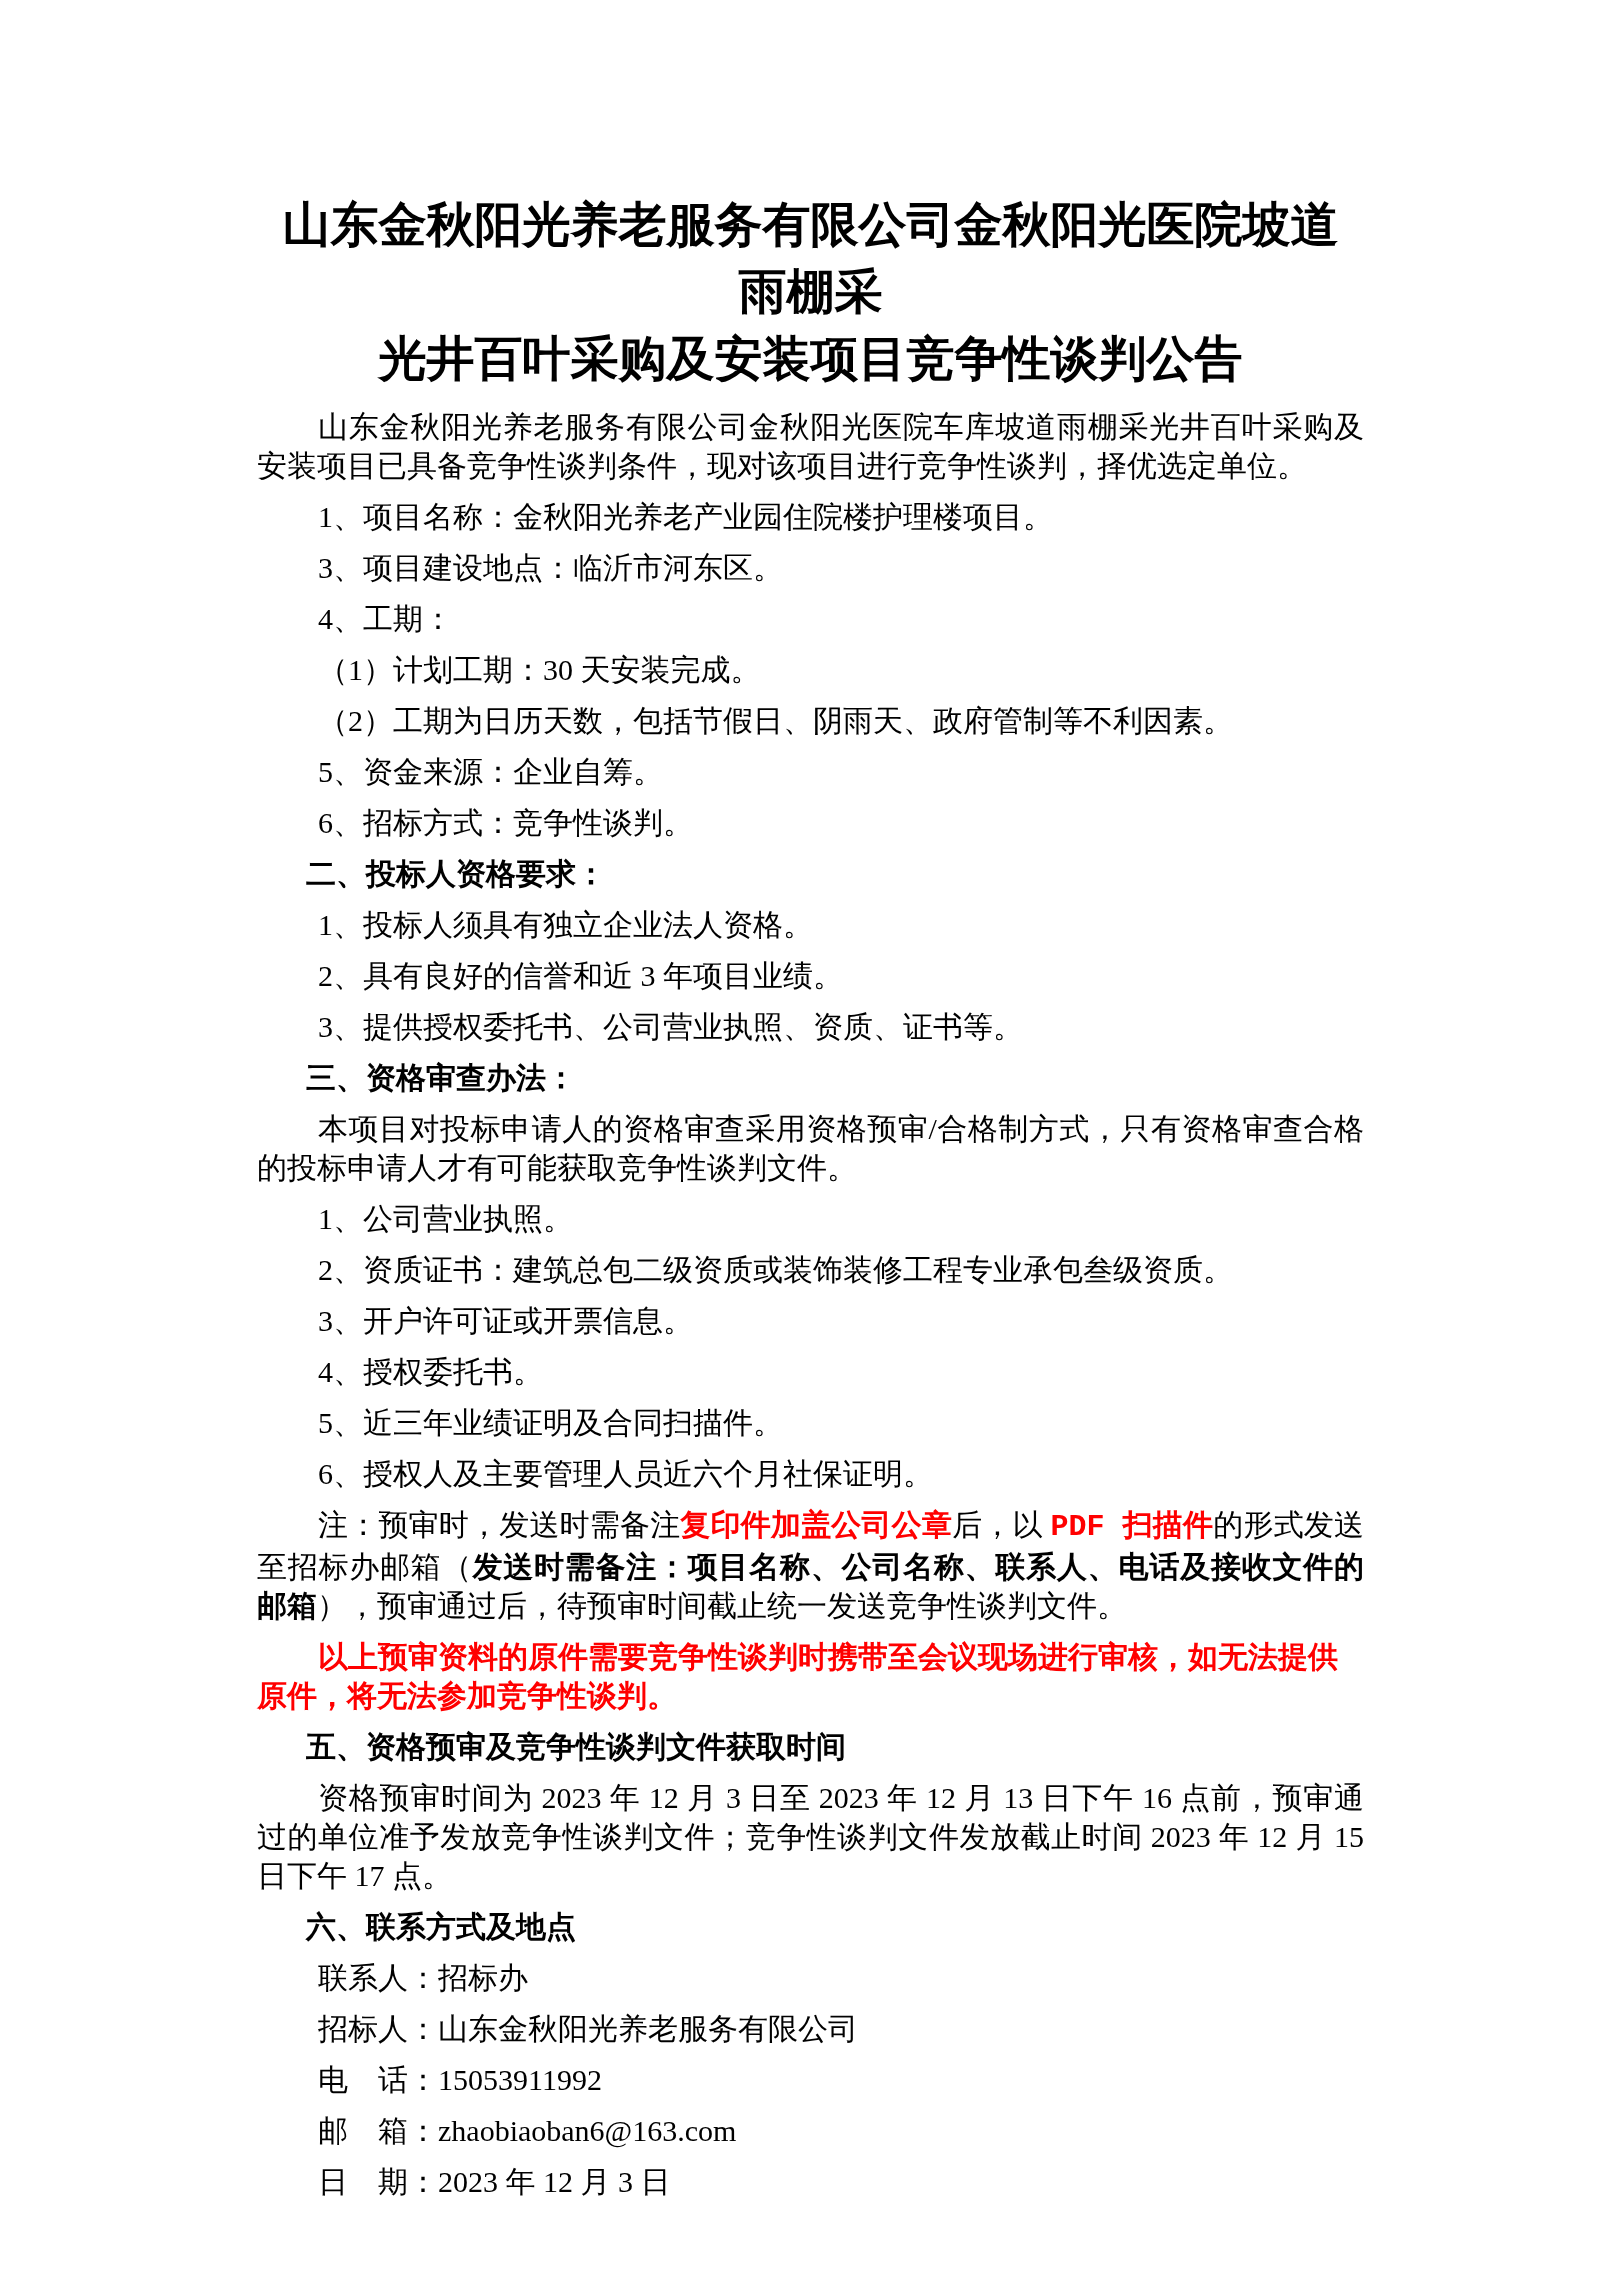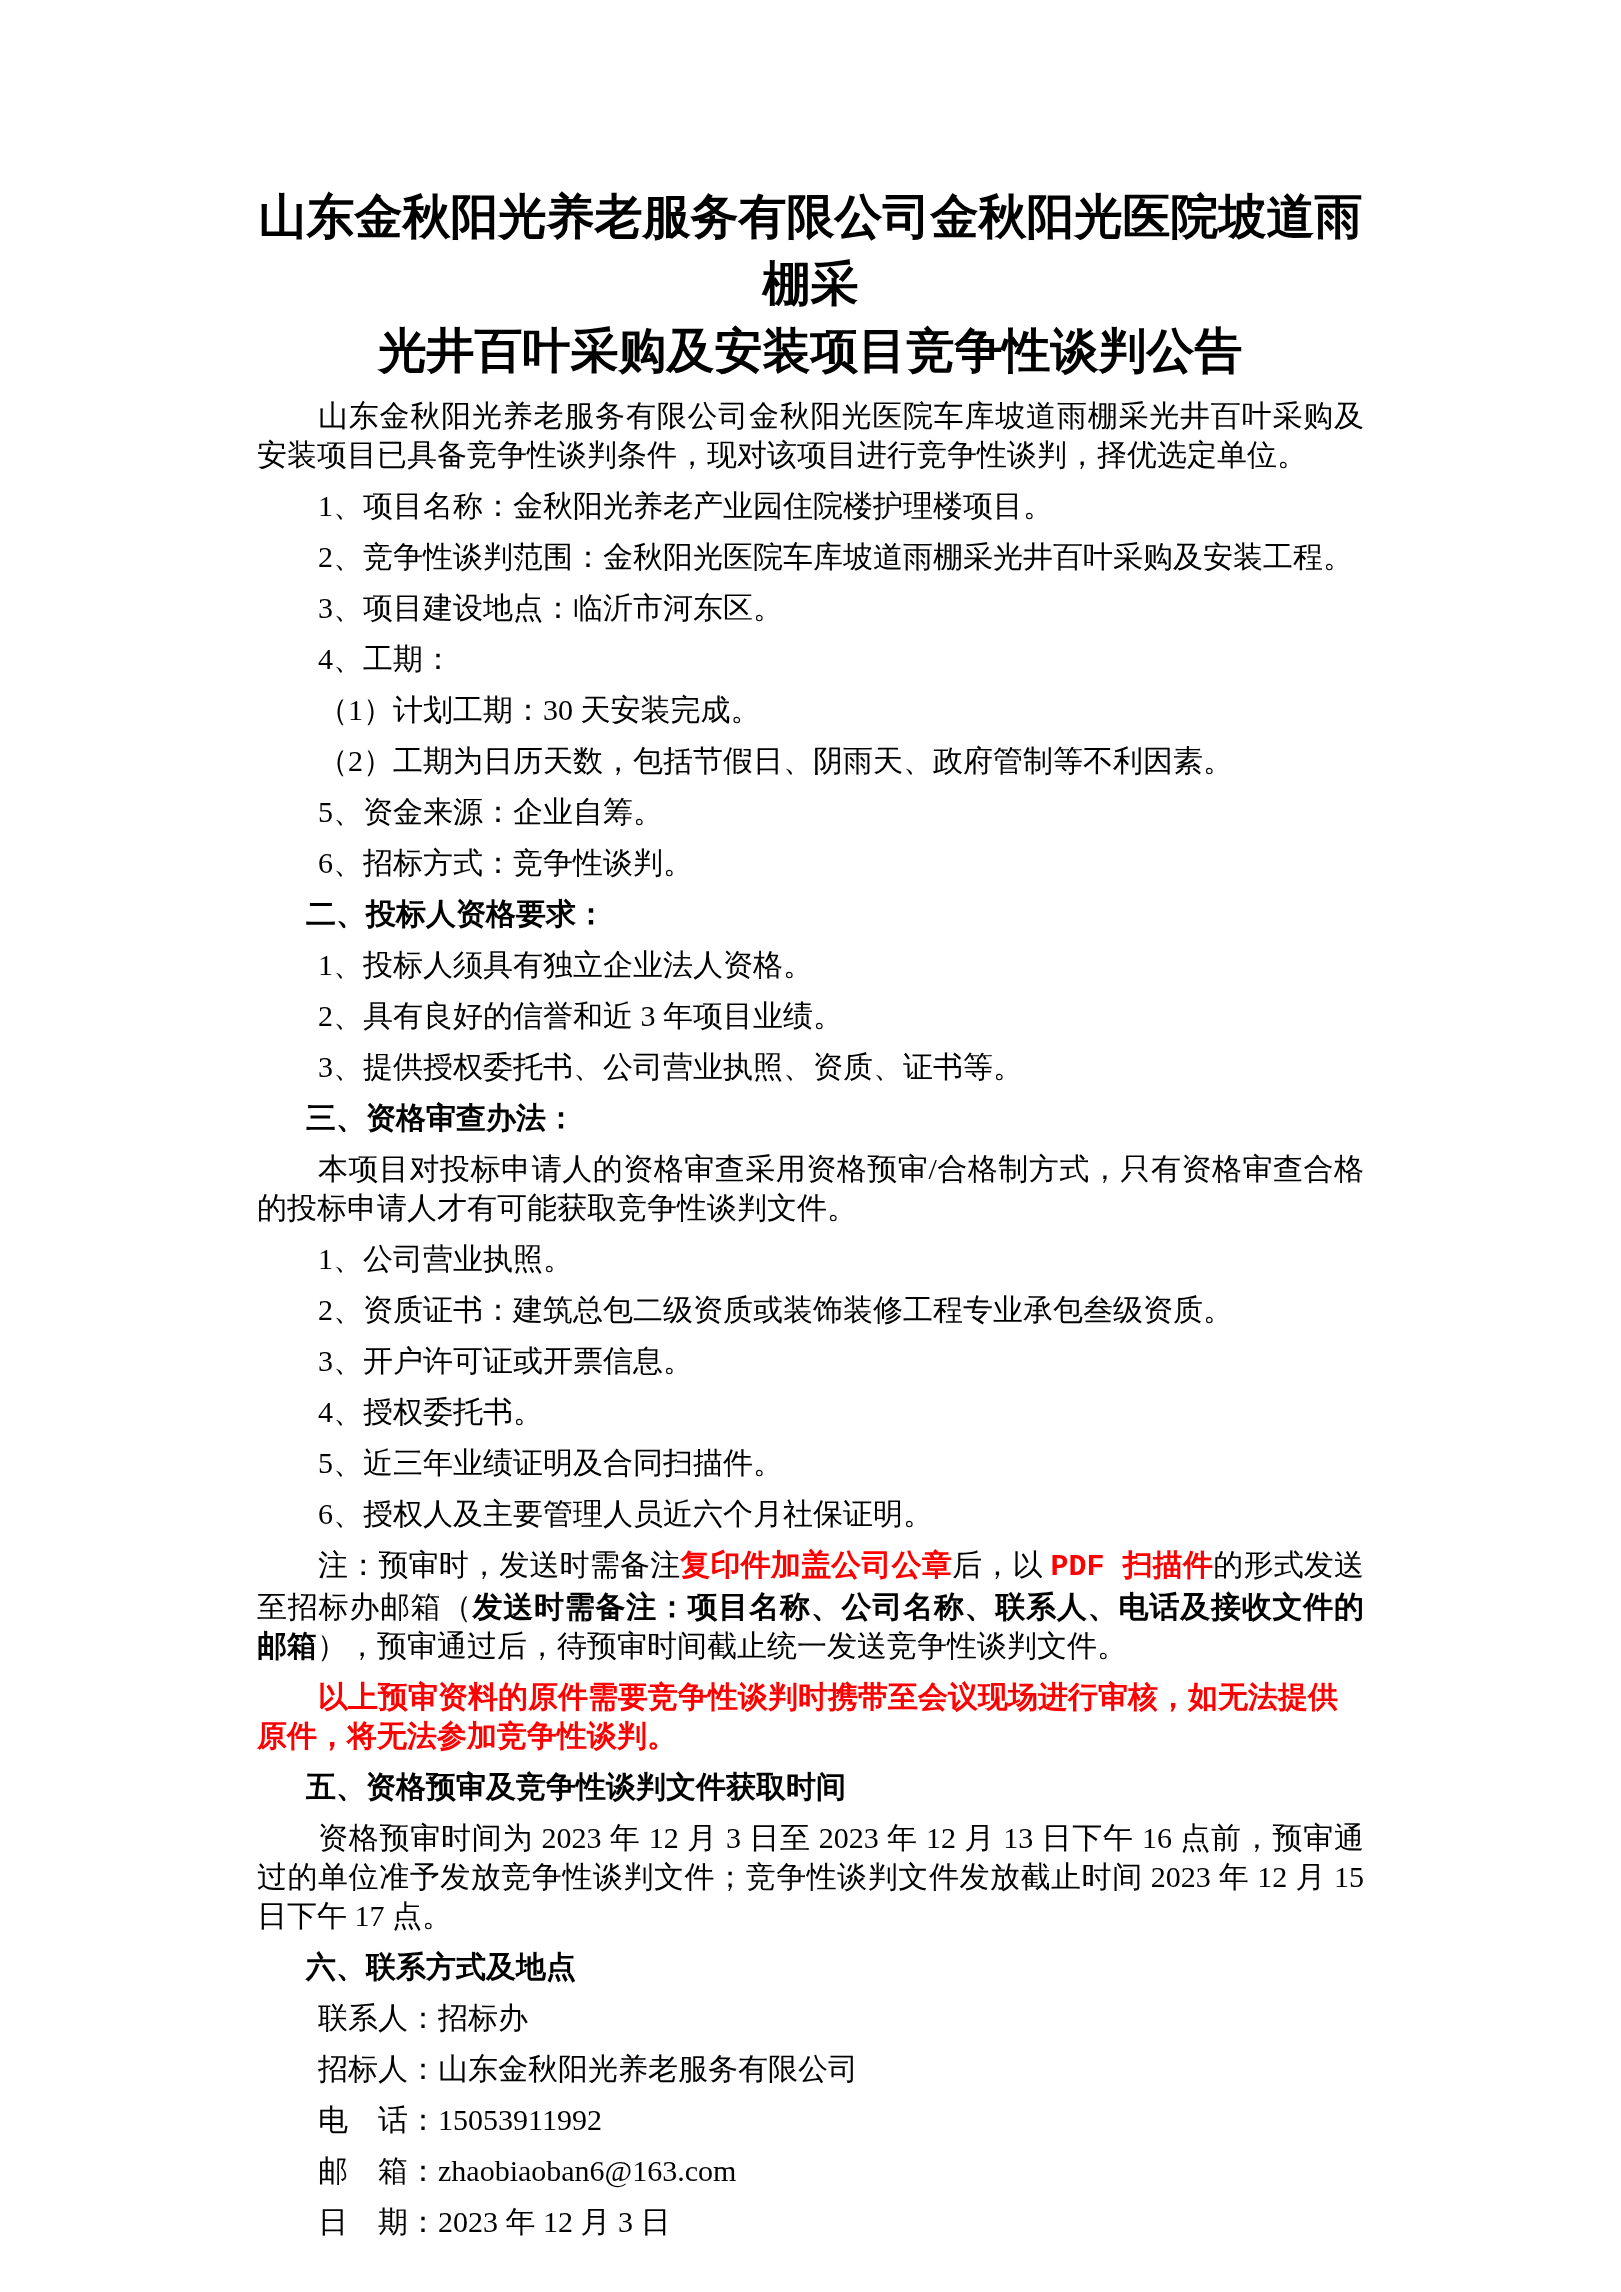--- a/index.html
+++ b/index.html
@@ -14,21 +14,21 @@
     color: #000000;
     overflow: hidden;
   }
   .page {
     box-sizing: border-box;
     width: 1621px;
     height: 2293px;
     padding: 176px 245px 0 245px;
   }
   .doc-title {
-    margin: 7px;
+    margin: 15px;
     font-size: 48px;
     line-height: 67px;
     font-weight: bold;
     text-align: center;
     font-family: "Liberation Serif", serif;
   }
   .doc-title .tl { display: block; }
   .heading {
     margin: 0;
     font-size: 30px;
@@ -66,21 +66,20 @@
 <div class="page">
 
   <h1 class="doc-title">
     <span class="tl">山东金秋阳光养老服务有限公司金秋阳光医院坡道雨棚采</span>
     <span class="tl">光井百叶采购及安装项目竞争性谈判公告</span>
   </h1>
 
   <p class="para">山东金秋阳光养老服务有限公司金秋阳光医院车库坡道雨棚采光井百叶采购及安装项目已具备竞争性谈判条件，现对该项目进行竞争性谈判，择优选定单位。</p>
 
   <p class="para">1、项目名称：金秋阳光养老产业园住院楼护理楼项目。</p>
-  <p class="para">2、竞争性谈判范围：金秋阳光医院车库坡道雨棚采光井百叶采购及安装工程。</p>
   <p class="para">3、项目建设地点：临沂市河东区。</p>
   <p class="para">4、工期：</p>
   <p class="para">（1）计划工期：30 天安装完成。</p>
   <p class="para">（2）工期为日历天数，包括节假日、阴雨天、政府管制等不利因素。</p>
   <p class="para">5、资金来源：企业自筹。</p>
   <p class="para">6、招标方式：竞争性谈判。</p>
 
   <h2 class="heading">二、投标人资格要求：</h2>
   <p class="para">1、投标人须具有独立企业法人资格。</p>
   <p class="para">2、具有良好的信誉和近 3 年项目业绩。</p>

